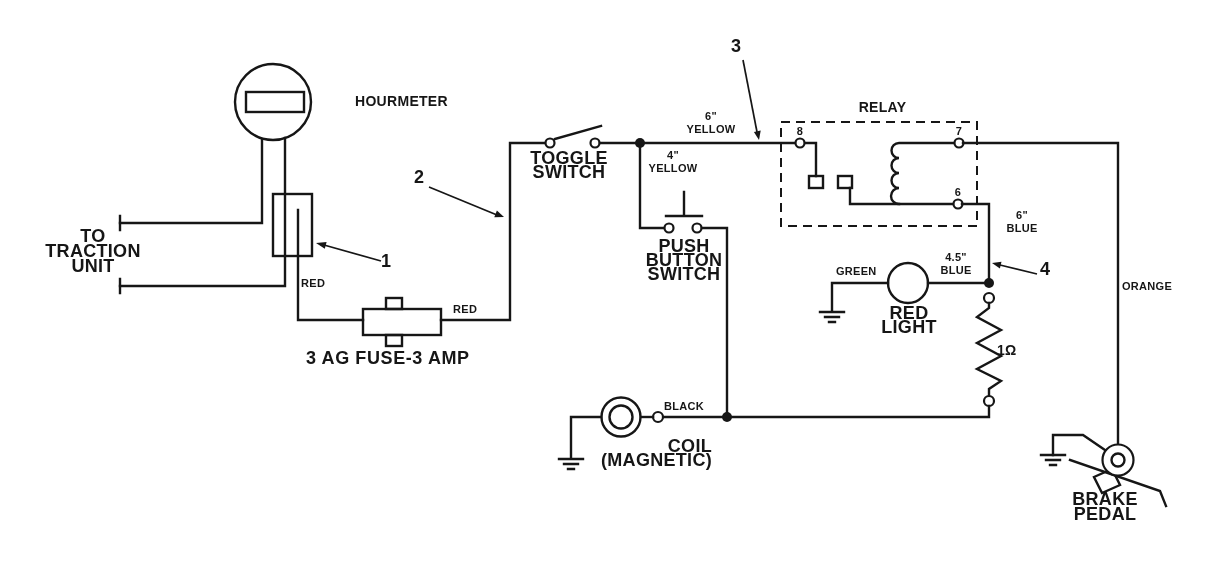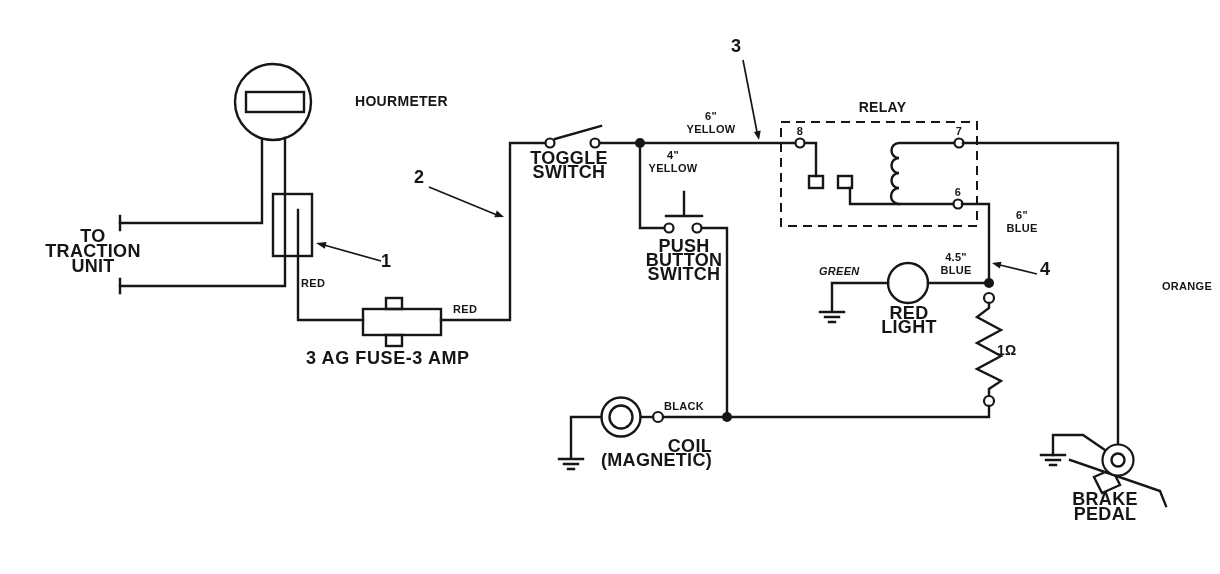--- a/index.html
+++ b/index.html
@@ -197,36 +197,36 @@
   <div class="lbl s11 c" style="left:1022px;top:209px;line-height:13px;">
     <div>6"</div>
     <div>BLUE</div>
   </div>
 
   <div class="lbl s11 c" style="left:956px;top:251px;line-height:13px;">
     <div>4.5"</div>
     <div>BLUE</div>
   </div>
 
-  <div class="lbl s11" style="left:819px;top:265px;font-style:italic;">GREEN</div>
+  <div class="lbl s11" style="left:836px;top:265px;">GREEN</div>
 
   <div class="lbl s13 c" style="left:909px;top:306px;line-height:14px;">
     <div>RED</div>
     <div>LIGHT</div>
   </div>
 
   <div class="lbl s14" style="left:962px;top:343px;">1Ω</div>
 
   <div class="lbl s11" style="left:664px;top:400px;">BLACK</div>
 
   <div class="lbl s13" style="left:601px;top:439px;line-height:14px;text-align:right;">
     <div>COIL</div>
     <div>(MAGNETIC)</div>
   </div>
 
-  <div class="lbl s11" style="left:1122px;top:280px;margin-left:40px;">ORANGE</div>
+  <div class="lbl s11" style="left:1122px;top:280px;">ORANGE</div>
 
   <div class="lbl s13 c" style="left:1105px;top:492px;line-height:15px;text-align:center;">
     <div>BRAKE</div>
     <div>PEDAL</div>
   </div>
 
 </div>
 
 </body></html>

